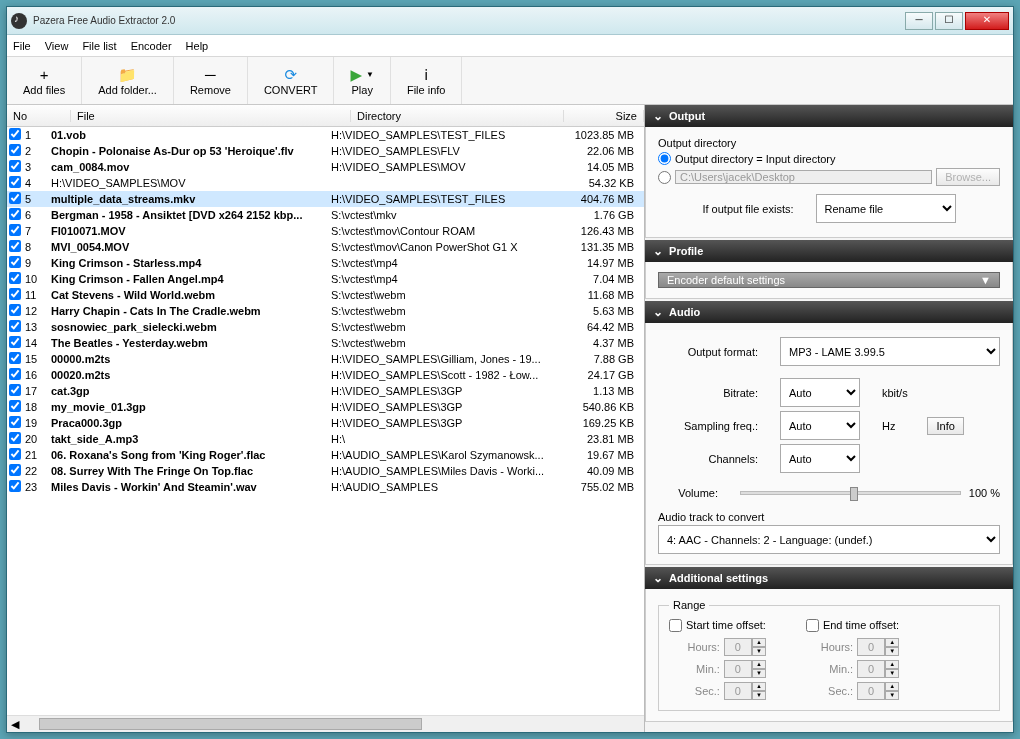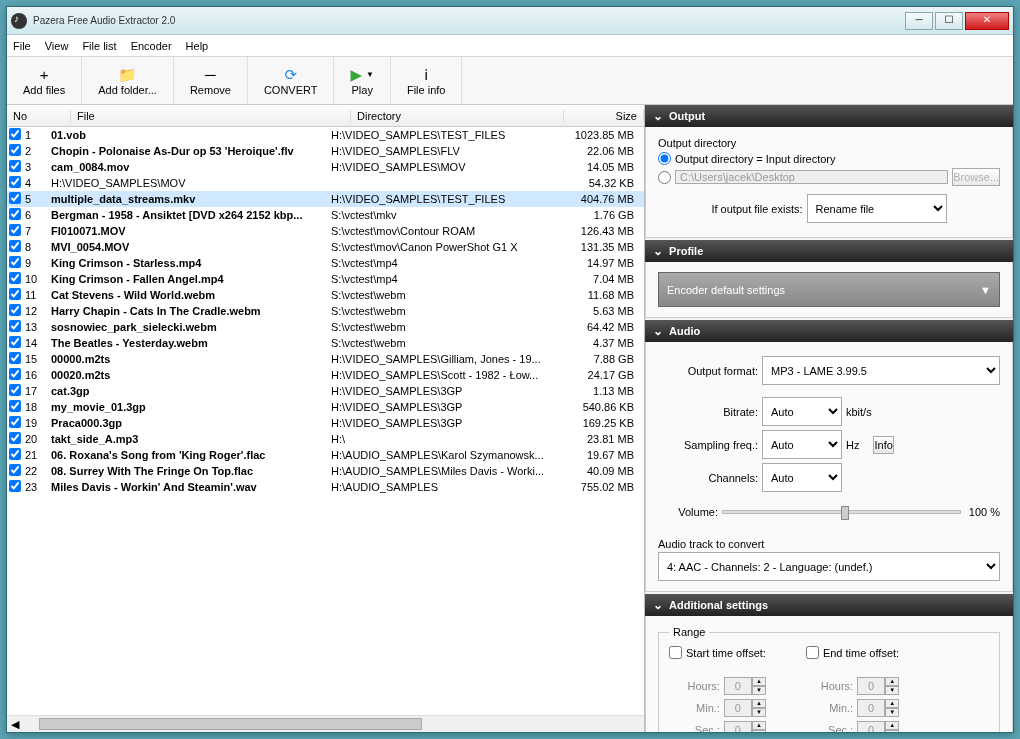--- a/index.html
+++ b/index.html
@@ -37,34 +37,34 @@
 .row .no { width: 24px; text-align: left; padding-left: 2px; }
 .row .file { width: 280px; font-weight: bold; white-space: nowrap; overflow: hidden; padding-left: 4px; }
 .row .dir { flex: 1; white-space: nowrap; overflow: hidden; padding-left: 4px; }
 .row .size { width: 80px; text-align: right; padding-right: 10px; }
 .hscroll { height: 17px; background: #f0f0f0; border-top: 1px solid #ddd; display: flex; align-items: center; }
 .hscroll .hbar { width: 60%; height: 12px; background: #ccc; border: 1px solid #aaa; margin-left: 16px; }
 .sidepanel { width: 368px; background: #f4f4f4; overflow-y: auto; display: flex; flex-direction: column; }
 .section-hdr { background: linear-gradient(#555,#222); color: #fff; font-weight: bold; padding: 4px 8px; display: flex; align-items: center; }
 .section-hdr::before { content: "⌄"; margin-right: 6px; font-size: 12px; }
 .section-body { padding: 10px 12px; border: 1px solid #ccc; border-top: none; background: #fafafa; margin-bottom: 2px; }
-.field-row { display: flex; align-items: center; margin: 4px 0; gap: 4px; }
+.field-row { display: flex; align-items: center; margin: 4px 0; gap: 22px; }
 .field-label { width: 100px; text-align: right; }
 .radio-row { display: flex; align-items: center; gap: 4px; margin: 3px 0; }
 input[type=text], select { border: 1px solid #aaa; padding: 0 4px; font-size: 11px; background: #fff; }
 input[type=text][disabled] { background: #eee; color: #999; }
 select { height: 29px; }
-button.small { border: 1px solid #aaa; background: linear-gradient(#fdfdfd,#e8e8e8); padding: 2px 0; cursor: pointer; }
-.profile-select { width: 100%; height: 35px; background: linear-gradient(#aaa,#888); color: #fff; border: 1px solid #666; padding: 4px 8px; display: flex; justify-content: space-between; align-items: center; cursor: pointer; }
+button.small { border: 1px solid #aaa; background: linear-gradient(#fdfdfd,#e8e8e8); padding: 2px 8px; cursor: pointer; }
+.profile-select { width: 100%; height: 16px; background: linear-gradient(#aaa,#888); color: #fff; border: 1px solid #666; padding: 4px 8px; display: flex; justify-content: space-between; align-items: center; cursor: pointer; }
 .slider-wrap { flex: 1; display: flex; align-items: center; gap: 8px; }
 .slider { flex: 1; height: 4px; background: #ddd; border: 1px solid #bbb; position: relative; }
 .slider .thumb { position: absolute; left: 50%; top: -5px; width: 8px; height: 14px; background: #ccc; border: 1px solid #888; }
 .range-grid { display: flex; gap: 40px; }
 .range-col { display: flex; flex-direction: column; gap: 4px; }
-.range-col .rlabel { display: flex; align-items: center; gap: 4px; margin-bottom: 14px; }
+.range-col .rlabel { display: flex; gap: 4px; margin-bottom: 2px; }
 .range-col .rfield { display: flex; align-items: center; gap: 4px; justify-content: flex-end; }
 .range-col .rfield span { width: 38px; text-align: right; color: #888; }
 .spin { display: flex; }
 .spin input { width: 28px; text-align: center; }
 .spin .spinbtns { display: flex; flex-direction: column; }
 .spin .spinbtns div { width: 14px; height: 9px; border: 1px solid #aaa; background: #eee; font-size: 6px; text-align: center; line-height: 7px; cursor: pointer; }
 fieldset { border: 1px solid #ccc; padding: 8px 10px 10px; }
 legend { padding: 0 4px; }
 </style>
 </head>
@@ -345,21 +345,21 @@
           </div>
         <div class="field-row" style="margin-top:14px">
             <span class="field-label" style="width:60px">Volume:</span>
             <div class="slider-wrap">
               <div class="slider">
                 <div class="thumb"></div>
               </div>
               <span>100 %</span>
             </div>
           </div>
-        <div style="margin-top:20px">Audio track to convert</div>
+        <div style="margin-top:12px">Audio track to convert</div>
         <select style="width:100%;margin-top:2px"><option>4: AAC - Channels: 2 - Language: (undef.)</option></select>
       </div>
 
       <div class="section-hdr">Additional settings</div>
       <div class="section-body">
         <fieldset>
           <legend>Range</legend>
           <div class="range-grid">
             <div class="range-col">
               <div class="rlabel">

